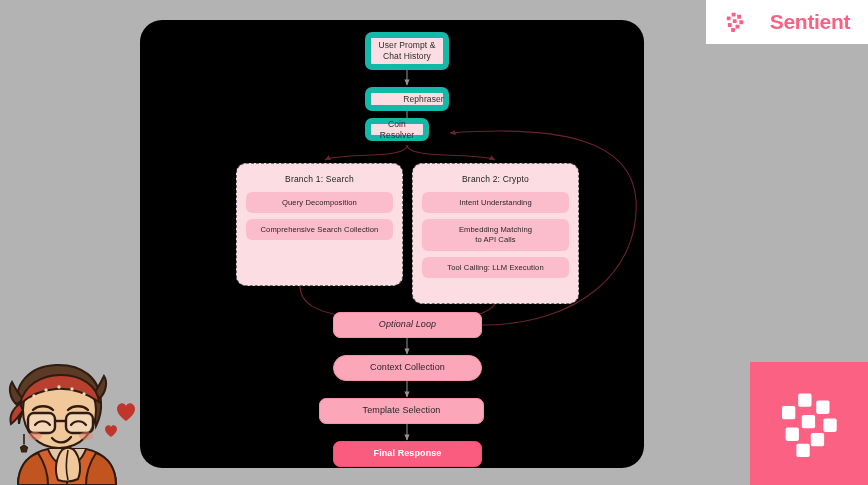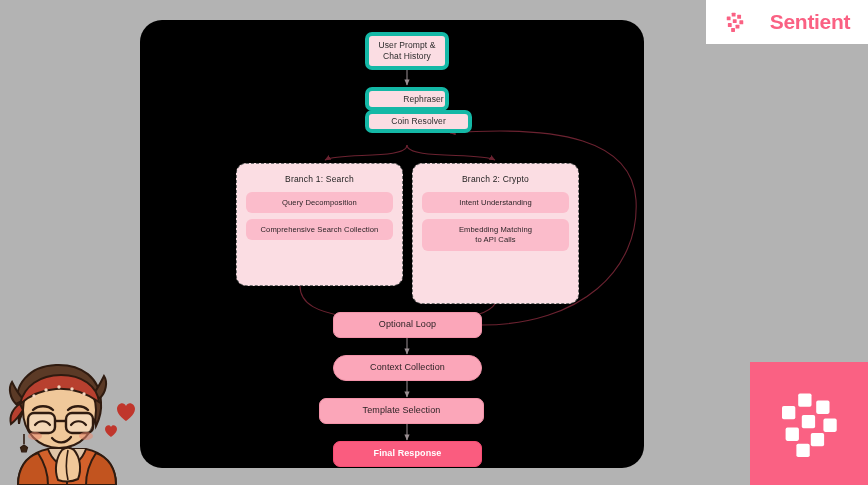--- a/index.html
+++ b/index.html
@@ -40,21 +40,21 @@
     justify-content: center;
     text-align: center;
     border-radius: 7px;
     line-height: 1.25;
     letter-spacing: .1px;
     z-index: 2;
   }
   .node.pale {
     background: #fbdde3;
     color: #2b2b2b;
-    border: 4px solid #14b8a6;
+    border: 6px solid #14b8a6;
     font-size: 8.5px;
   }
   .node.mid {
     background: #fba6b9;
     color: #2e2326;
     border: 1px solid #f393a9;
     font-size: 9px;
   }
   .node.strong {
     background: #fa5c7f;
@@ -171,21 +171,21 @@
     </svg>
 
     <div class="node pale" style="left:225px; top:12px; width:84px; height:38px;">
       <span>User Prompt &amp;<br>Chat History</span>
     </div>
 
     <div class="node pale" style="left:225px; top:67px; width:84px; height:24px;padding-left:33px;">
       <span>Rephraser</span>
     </div>
 
-    <div class="node pale" style="left:225px; top:90px; width:107px; height:23px;">
+    <div class="node pale" style="left:225px; top:98px; width:64px; height:23px;">
       <span>Coin Resolver</span>
     </div>
 
     <div class="branch" style="left:96px; top:143px; width:167px; height:123px;">
       <div class="branch-title">Branch 1: Search</div>
       <div class="branch-item" style="top:28px; height:21px;">
         <span>Query Decomposition</span>
       </div>
       <div class="branch-item" style="top:55px; height:21px;">
         <span>Comprehensive Search Collection</span>
@@ -193,23 +193,26 @@
     </div>
 
     <div class="branch" style="left:272px; top:143px; width:167px; height:141px;">
       <div class="branch-title">Branch 2: Crypto</div>
       <div class="branch-item" style="top:28px; height:21px;">
         <span>Intent Understanding</span>
       </div>
       <div class="branch-item" style="top:55px; height:32px;">
         <span>Embedding Matching<br>to API Calls</span>
       </div>
-    </div>
-
-    <div class="node mid" style="left:193px; top:292px; width:149px; height:26px;">
+      <div class="branch-item" style="top:93px; height:21px;">
+        <span>Tool Calling: LLM Execution</span>
+      </div>
+    </div>
+
+    <div class="node mid" style="left:193px; top:292px; width:149px; height:26px;font-style:italic;">
       <span>Optional Loop</span>
     </div>
 
     <div class="node mid" style="left:193px; top:335px; width:149px; height:26px;border-radius:13px;">
       <span>Context Collection</span>
     </div>
 
     <div class="node mid" style="left:179px; top:378px; width:165px; height:26px;">
       <span>Template Selection</span>
     </div>

